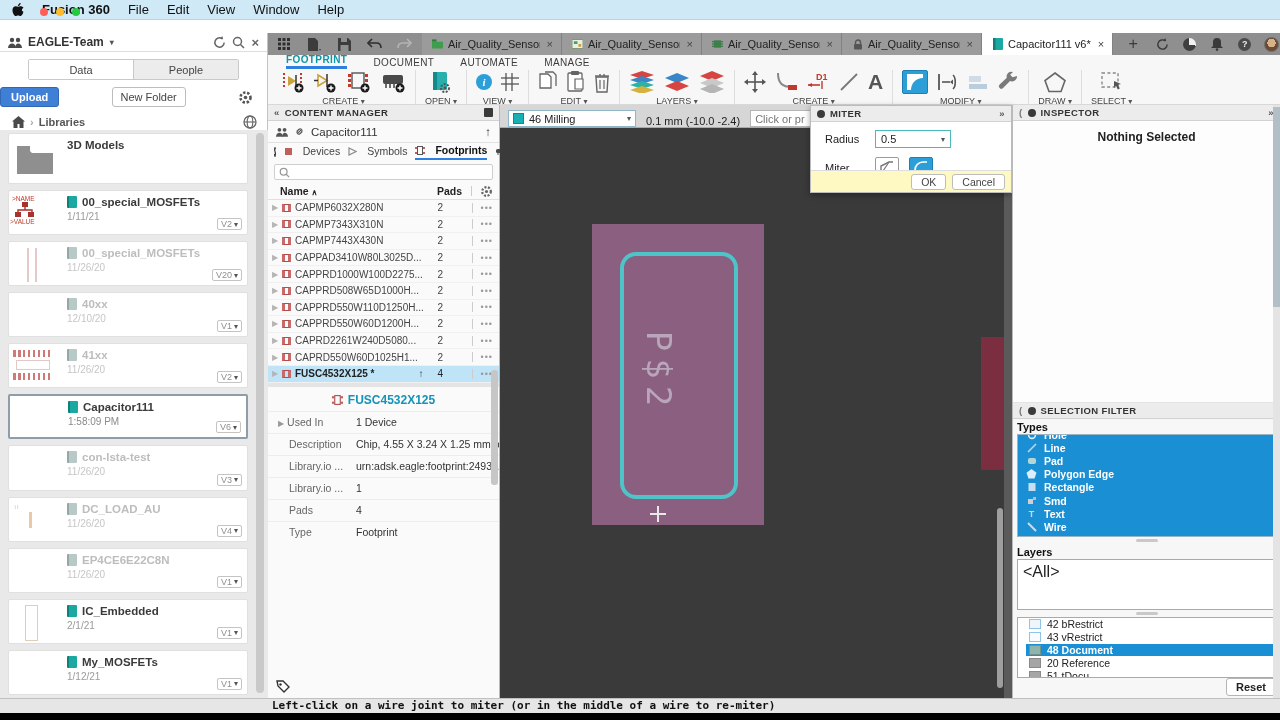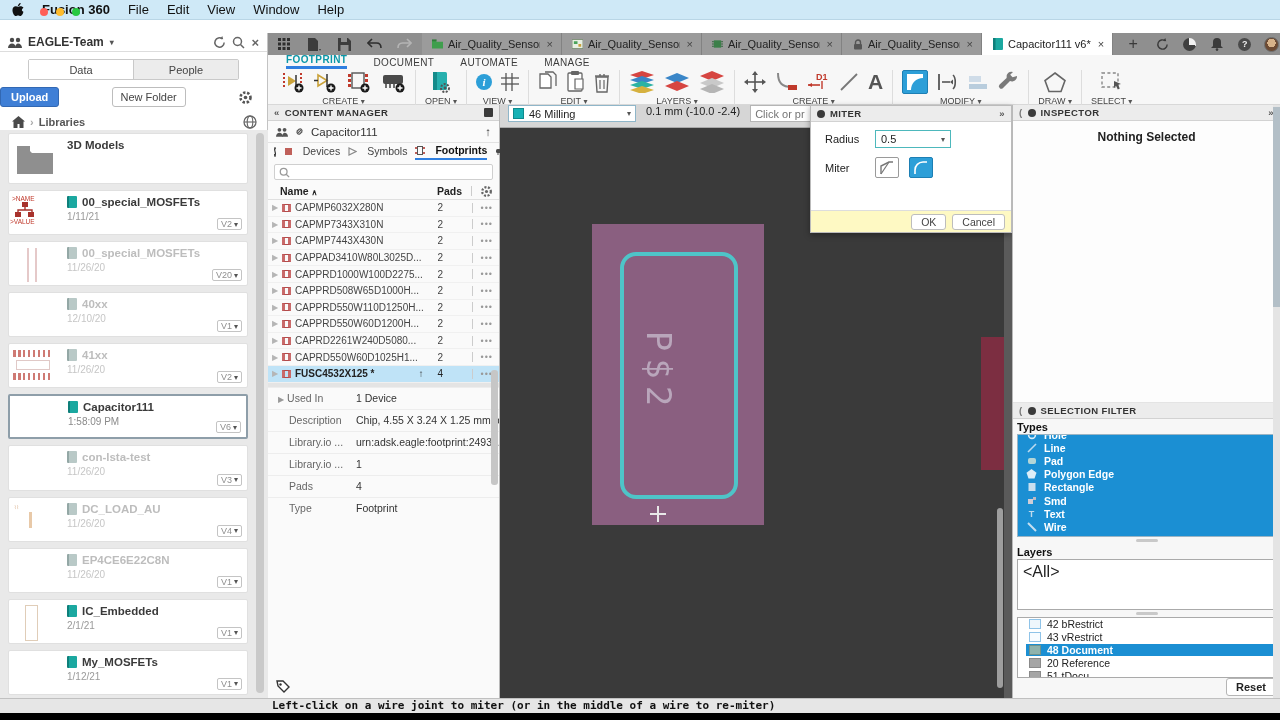--- a/index.html
+++ b/index.html
@@ -94,41 +94,41 @@
   .cm-details { border-top:4px solid #e4e4e4; }
   .cmd-title { text-align:center; color:#1593b8; font-weight:bold; font-size:12px; padding:6px 0 4px 0; display:flex; align-items:center; justify-content:center; gap:5px; }
   .cmd-row { display:flex; padding:4.5px 0 4.5px 10px; border-top:1px solid #ededed; font-size:10.5px; }
   .cmd-label { width:78px; color:#666; }
   .cmd-value { flex:1; color:#333; white-space:nowrap; overflow:hidden; }
   .cm-scroll { position:absolute; right:1px; top:265px; width:7px; height:115px; background:#c6c6c6; border-radius:3px; }
   .cm-tag { position:absolute; left:8px; bottom:5px; }
 
   
   .canvas-wrap { position:absolute; left:500px; top:105px; width:512px; height:593px; background:#3a3a3a; }
-  .cv-topbar { position:absolute; left:0; top:0; width:512px; height:23px; background:#d6d6d6; border-bottom:1px solid #a9a9a9; display:flex; align-items:flex-start; gap:10px; padding:0 8px; }
+  .cv-topbar { position:absolute; left:0; top:0; width:512px; height:23px; background:#d6d6d6; border-bottom:1px solid #a9a9a9; display:flex; align-items:flex-end; gap:10px; padding:0 8px; }
   .layer-dd { width:128px; height:17px; background:#fff; border:1px solid #8fb6c9; display:flex; align-items:center; gap:5px; padding:0 4px; font-size:11px; color:#222; }
   .layer-dd .spacer { flex:1; }
   .swatch { width:11px; height:11px; background:#17b1b5; border:1px solid #0d8a8d; }
   .cv-coords { font-size:11px; color:#222; white-space:nowrap; }
   .cmd-input { width:210px; height:17px; border:1px solid #b5b5b5; background:#fff; font-size:11px; padding:0 4px; font-family:"Liberation Sans", sans-serif; }
   .cv-grid { position:absolute; left:0; top:23px; width:504px; height:570px; background-image:radial-gradient(#434343 0.7px, transparent 0.7px); background-size:6px 6px; overflow:hidden; }
   .fp-body { position:absolute; left:92px; top:96px; width:172px; height:301px; }
   .fp-outline { position:absolute; left:28px; top:28px; width:118px; height:247px; border:4px solid #4ec4c8; border-radius:16px; }
   .fp-label { position:absolute; left:-13px; top:128px; width:160px; height:40px; line-height:40px; text-align:center; transform:rotate(90deg); font-family:"DejaVu Sans Mono", monospace; font-size:34px; letter-spacing:7px; color:#bfaec2; opacity:.9; }
   .maroon-bar { position:absolute; left:481px; top:209px; width:23px; height:133px; background:#7c2e41; }
   .crosshair { position:absolute; left:150px; top:378px; width:16px; height:16px; }
   .crosshair:before, .crosshair:after { content:""; position:absolute; background:#e8e8e8; }
   .crosshair:before { left:7px; top:0; width:2px; height:16px; }
   .crosshair:after { left:0; top:7px; width:16px; height:2px; }
   .cv-vscroll { position:absolute; right:0; top:23px; width:8px; height:570px; background:#5a5a5a; }
   .cv-vthumb { position:absolute; right:1px; top:380px; width:6px; height:180px; background:#9e9e9e; border-radius:3px; }
   .circ { border-radius:50%; color:#fff; font-size:9px; font-weight:bold; text-align:center; }
 
   
-  .miter { position:absolute; left:310px; top:0; width:202px; height:128px; background:#fff; border:1px solid #bbb; box-shadow:0 2px 6px rgba(0,0,0,.35); }
+  .miter { position:absolute; left:310px; top:0; width:202px; height:88px; background:#fff; border:1px solid #bbb; box-shadow:0 2px 6px rgba(0,0,0,.35); }
   .miter-body { padding:8px 10px 0 14px; font-size:11px; color:#222; }
   .miter-row { display:flex; align-items:center; gap:10px; margin-bottom:9px; }
   .miter-lab { width:40px; }
   .radius-dd { width:76px; height:18px; border:1px solid #4db8bc; display:flex; align-items:center; padding:0 5px; gap:4px; }
   .radius-dd .spacer { flex:1; }
   .mbtn { width:24px; height:21px; border:1px solid #9a9a9a; border-radius:2px; background:#fff; display:flex; align-items:center; justify-content:center; }
   .mbtn.blue { background:#2d9fd8; border-color:#1d7fb4; }
   .miter-foot { position:absolute; left:0; right:0; bottom:0; height:22px; background:#fef9c3; border-top:1px solid #ddd; display:flex; align-items:center; justify-content:flex-end; gap:6px; padding:0 6px; }
   .miter-foot .btn-white { padding:1px 9px; font-size:10.5px; border-radius:3px; }
 
@@ -955,20 +955,30 @@
           <span class="rname">FUSC4532X125 *</span>
           <span style="color:#333;font-weight:bold;margin-right:14px;">↑</span>
           <span class="rpads">4</span>
           <span class="rsep"></span>
           <span class="rdots">•••</span>
         </div>
     </div>
     <div class="cm-scroll"></div>
 
     <div class="cm-details">
+      <div class="cmd-title">
+        <svg width="11" height="10" viewBox="0 0 10 9">
+            <rect x="2.5" y="0.5" width="5" height="8" fill="none" stroke="#b24a4a" stroke-width="1"></rect>
+            <rect x="0" y="1" width="2" height="2" fill="#c0605a"></rect>
+            <rect x="0" y="6" width="2" height="2" fill="#c0605a"></rect>
+            <rect x="8" y="1" width="2" height="2" fill="#c0605a"></rect>
+            <rect x="8" y="6" width="2" height="2" fill="#c0605a"></rect>
+          </svg>
+        <span>FUSC4532X125</span>
+      </div>
       <div class="cmd-row">
           <span class="cmd-label"><span class="rarrow" style="color:#999;">▶</span> <span>Used In</span></span>
           <span class="cmd-value">1 Device</span>
         </div>
       <div class="cmd-row">
           <span class="cmd-label" style="padding-left:11px;">Description</span>
           <span class="cmd-value">Chip, 4.55 X 3.24 X 1.25 mm b...</span>
         </div>
       <div class="cmd-row">
           <span class="cmd-label" style="padding-left:11px;">Library.io ...</span>

